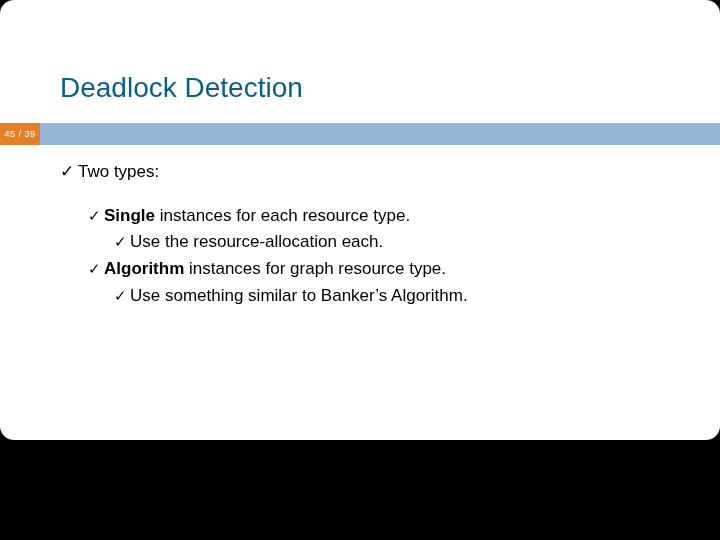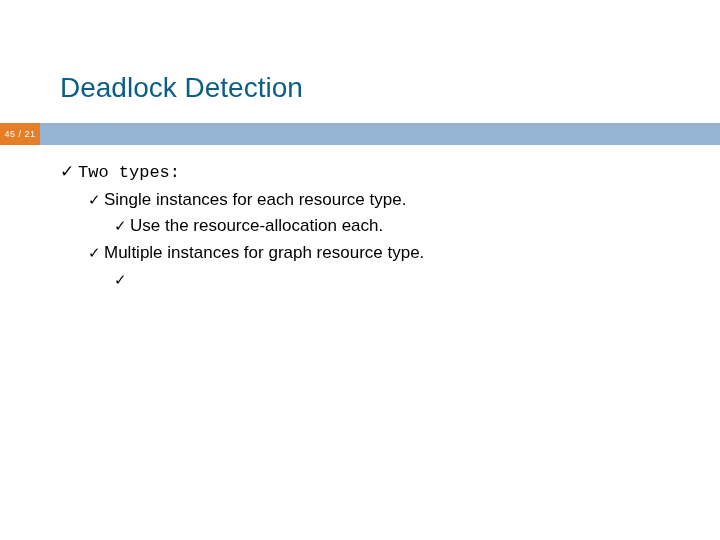--- a/index.html
+++ b/index.html
@@ -1,21 +1,22 @@
 <!DOCTYPE html>
 <html><head>
 <meta charset="utf-8">
 <style>
   * { margin: 0; padding: 0; box-sizing: border-box; }
   html, body { width: 720px; height: 540px; background: #000; font-family: Verdana, Geneva, sans-serif; }
   .slide {
     position: absolute;
     left: 0; top: 0;
-    width: 720px; height: 540px;
+    width: 720px; height: 440px;
     background: #ffffff;
+    border-radius: 14px;
   }
   .title {
     position: absolute;
     left: 60px;
     top: 72px;
     font-size: 28px;
     color: #0b5f86;
     font-weight: 400;
     font-family: Verdana, Geneva, sans-serif;
   }
@@ -44,59 +45,59 @@
   }
   .content {
     position: absolute;
     left: 60px;
     top: 160px;
     right: 40px;
     color: #000;
     font-size: 17px;
     line-height: 1.45;
   }
-  .l1 { margin-bottom: 2px; font-family: Liberation Mono, monospace; }
+  .l1 { margin-bottom: 19px; }
   .l2 { padding-left: 28px; margin-bottom: 2px; }
   .l3 { padding-left: 54px; margin-bottom: 2px; }
   .check {
     display: inline-block;
     width: 18px;
     color: #000;
     font-family: Arial, sans-serif;
   }
   .l2 .check, .l3 .check { width: 16px; font-size: 15px; }
   .check::before { content: "✓"; }
-  .b { font-weight: normal; text-align: right; }
+  .b { font-weight: bold; text-align: right; }
 </style>
 </head>
 <body>
 
 <div class="slide">
 
   <div class="title">Deadlock Detection</div>
 
-  <div class="page-badge">45 / 21</div>
+  <div class="page-badge">45 / 39</div>
   <div class="bar"></div>
 
   <div class="content">
 
     <div class="l1">
       <span class="check"></span><span>Two types:</span>
     </div>
 
     <div class="l2">
       <span class="check"></span><span class="b">Single</span><span> instances for each resource type.</span>
     </div>
 
     <div class="l3">
       <span class="check"></span><span>Use the resource-allocation each.</span>
     </div>
 
     <div class="l2">
-      <span class="check"></span><span class="b">Multiple</span><span> instances for graph resource type.</span>
+      <span class="check"></span><span class="b">Algorithm</span><span> instances for graph resource type.</span>
     </div>
 
     <div class="l3">
-      <span class="check"></span>
+      <span class="check"></span><span>Use something similar to Banker’s Algorithm.</span>
     </div>
 
   </div>
 </div>
 
 </body></html>

